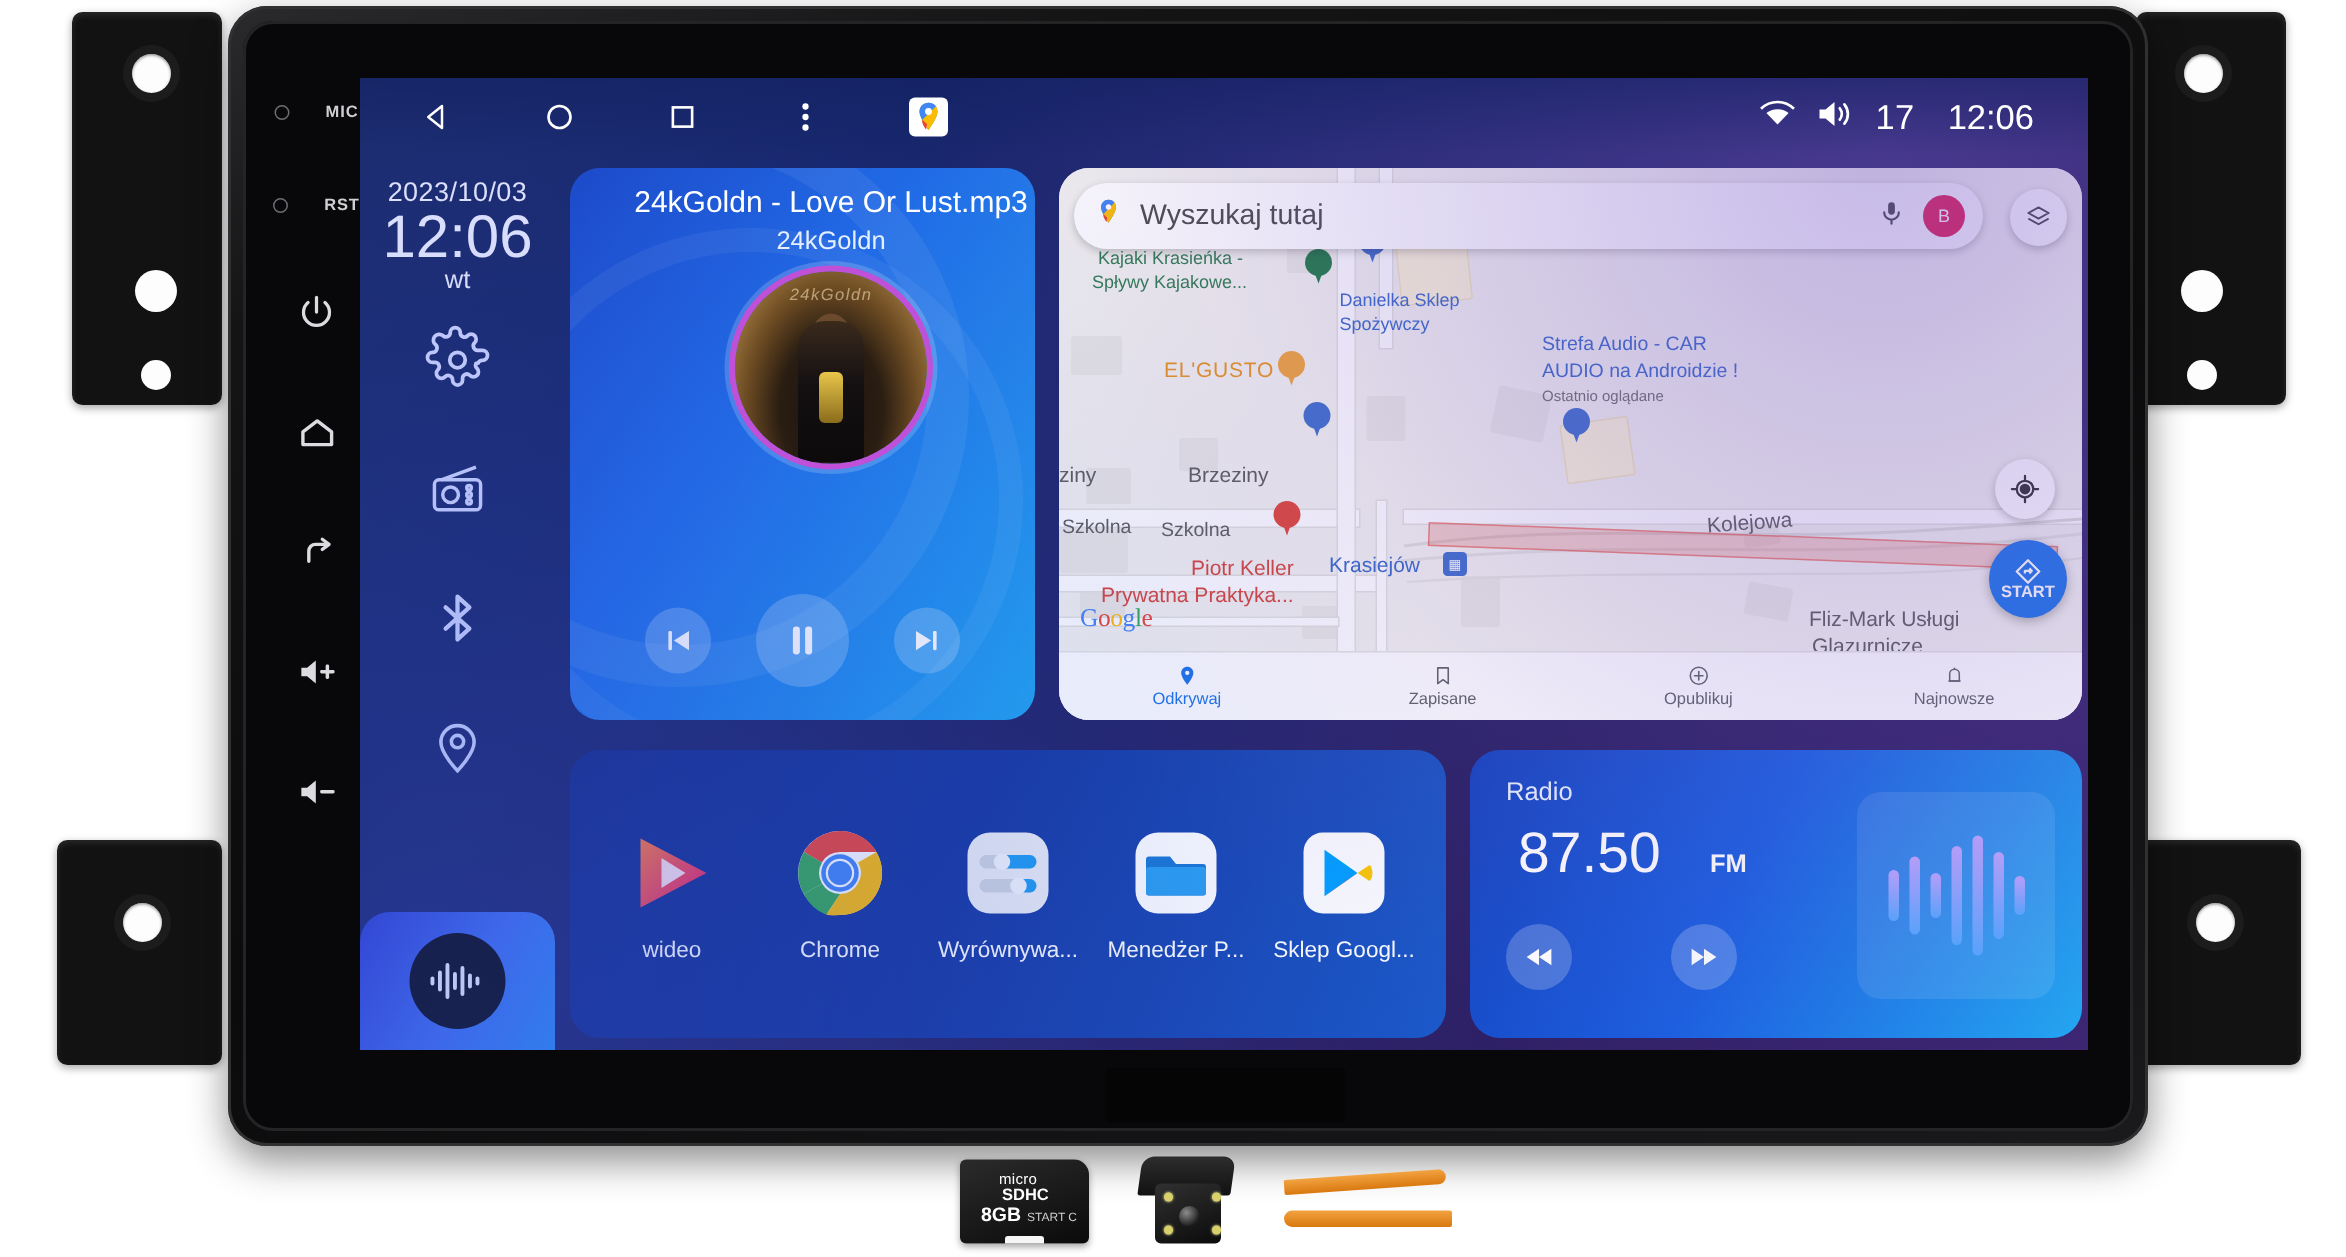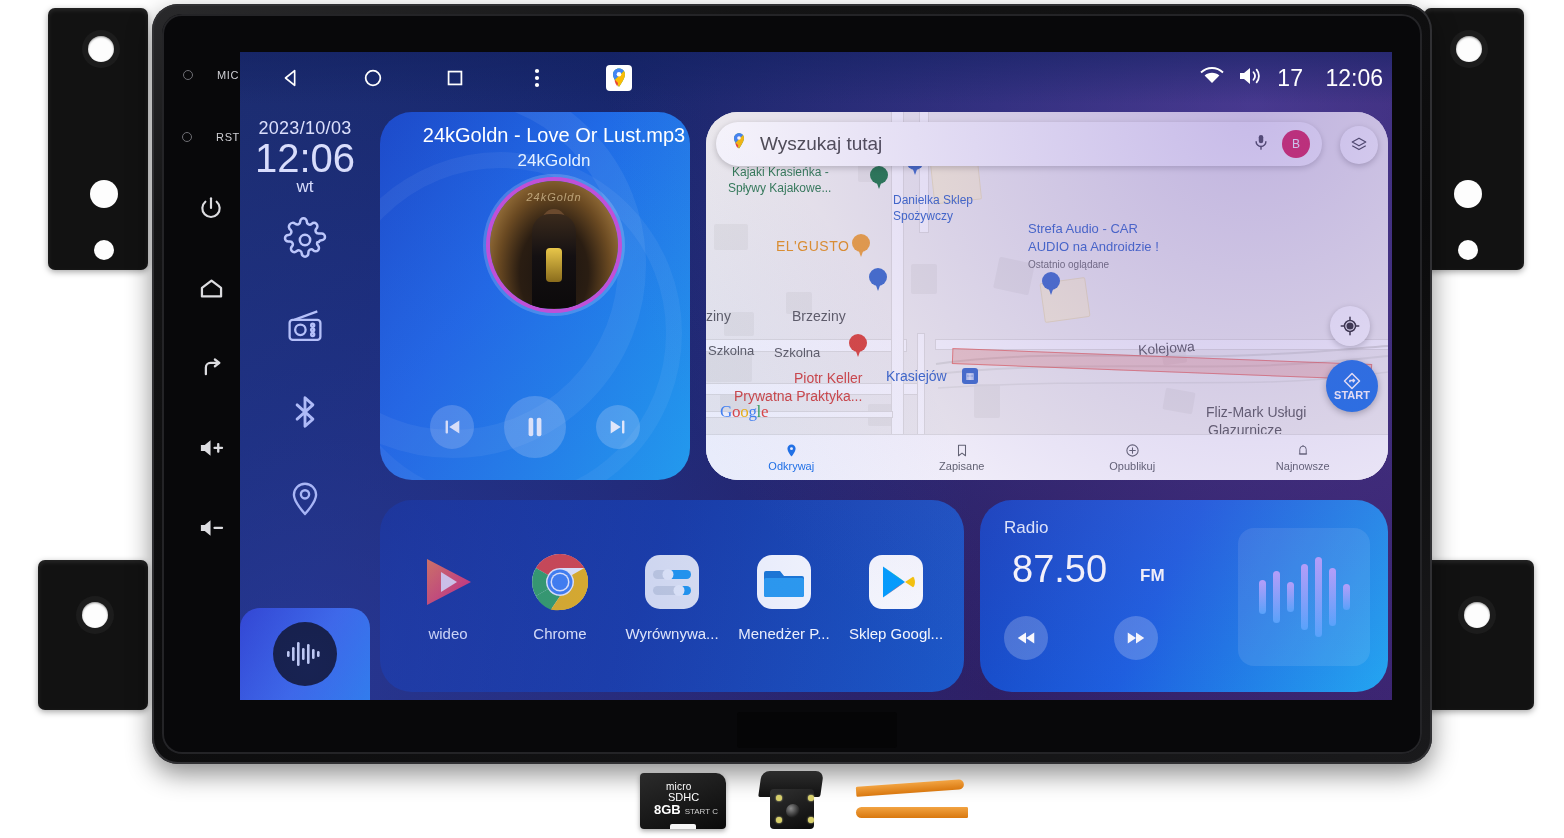--- a/index.html
+++ b/index.html
@@ -36,21 +36,21 @@
     box-shadow: inset 0 0 0 2px #242427;
   }
 
   
   #hwkeys { position: absolute; left: 18px; top: 30px; width: 62px; height: 640px;
             display: flex; flex-direction: column; align-items: center; gap: 0; }
   .hwrow { height: 80px; display: flex; align-items: center; justify-content: center;
            gap: 5px; width: 100%; color: #d8d8dc; }
   .hwrow.small { height: 62px; }
   .led { width: 10px; height: 10px; border-radius: 50%; border: 1.6px solid #6d6d73; }
-  .hwlabel { font-size: 11px; letter-spacing: .6px; color: #cfcfd4; font-weight: 400; margin-left: 19px; }
+  .hwlabel { font-size: 11px; letter-spacing: .6px; color: #cfcfd4; font-weight: 700; margin-left: 19px; }
   .hwicon svg { display:block; }
 
   
   #screen {
     position: absolute; left: 78px; top: 38px; width: 1152px; height: 648px;
     background: linear-gradient(135deg,#1b2b6b 0%, #17266b 22%, #1d2369 45%, #2a1f63 70%, #3b2470 100%);
     overflow: hidden;
   }
   #screen::after { content:""; position:absolute; inset:0;
     background: radial-gradient(circle at 88% 8%, rgba(120,90,200,.42), transparent 55%),
@@ -58,21 +58,21 @@
     pointer-events:none; }
 
   
   #statusbar { position: absolute; left:0; top:0; width:100%; height: 52px;
                display:flex; align-items:center; z-index: 5;
                background: linear-gradient(180deg, rgba(18,32,96,.55), rgba(18,32,96,0)); }
   #navkeys { display:flex; align-items:center; gap: 52px; padding-left: 36px; }
   .navkey { width: 30px; height: 30px; display:flex; align-items:center; justify-content:center;
             color:#fff; }
   #sysicons { margin-left:auto; display:flex; align-items:center; gap: 12px;
-              padding-right: 9px; color:#fff; }
+              padding-right: 36px; color:#fff; }
   #sysicons .val { font-size: 23px; letter-spacing: .3px; }
   #sysclock { font-size: 23px; margin-left: 10px; }
 
   
   #launcher { position:absolute; left:0; top:52px; width:100%; height:596px; }
 
   
   #leftcol { position:absolute; left:0; top:0; width:130px; height: 100%;
              display:flex; flex-direction:column; align-items:center; }
   #datebox { margin-top: 14px; text-align:center; color:#e8eaff; }
@@ -83,21 +83,21 @@
                 gap: 44px; color:#cfd6ff; }
   #quickicons .qi { width:42px; height:42px; display:flex; align-items:center; justify-content:center; }
   #voicebtn { position:absolute; left: 0; bottom: 0; width: 130px; height: 92px;
               background: linear-gradient(120deg,#2f3ed0 0%, #3f6ff0 55%, #2d8cf5 100%);
               border-radius: 20px 20px 0 0;
               display:flex; align-items:center; justify-content:center; }
   #voicebtn .orb { width: 64px; height: 64px; border-radius: 50%; background:#050509;
                    display:flex; align-items:center; justify-content:center; }
 
   
-  .card { position:absolute; border-radius: 32px; overflow:hidden;padding-left:38px; }
+  .card { position:absolute; border-radius: 20px; overflow:hidden;padding-left:38px; }
 
   #card-music { left: 140px; top: 8px; width: 310px; height: 368px;
                 background: linear-gradient(125deg,#1b49c8 0%, #1f6ae6 40%, #1fa4f0 100%); }
   #card-music::before { content:""; position:absolute; left:-120px; top:-40px; width:330px; height:330px;
       border-radius:50%; border:28px solid rgba(255,255,255,.07); }
   #card-music::after { content:""; position:absolute; left:-60px; top:40px; width:330px; height:330px;
       border-radius:50%; border:16px solid rgba(255,255,255,.06); }
   #card-music .inner { position:relative; z-index:2; height:100%; display:flex;
                        flex-direction:column; align-items:center; padding-top: 12px; }
   #mtitle { color:#fff; font-size: 20px; white-space:nowrap; }
@@ -187,21 +187,21 @@
   
   #vent { position:absolute; left: 575px; bottom: 6px; width: 160px; height: 36px; background:#050506; border-radius:3px; }
 
   
   #accessories { position:absolute; left: 640px; top: 766px; width: 380px; height: 70px;
                  display:flex; align-items:center; gap: 30px; }
   #sdcard { width: 86px; height: 56px; background: linear-gradient(160deg,#2b2b2b,#0a0a0a);
             border-radius: 4px 10px 4px 4px; position:relative; color:#fff;
             box-shadow: 0 2px 5px rgba(0,0,0,.35); }
   #sdcard .micro { position:absolute; left: 26px; top: 8px; font-size: 10px; letter-spacing:.2px; }
-  #sdcard .sdhc { position:absolute; left: 28px; top: 18px; font-size: 11px; font-weight:400; }
+  #sdcard .sdhc { position:absolute; left: 28px; top: 18px; font-size: 11px; font-weight:700; }
   #sdcard .cap { position:absolute; left: 14px; bottom: 12px; font-size: 13px; font-weight:700; }
   #sdcard .cls { position:absolute; right: 8px; bottom: 13px; font-size: 8px; color:#cfcfcf; }
   #sdcard .notch { position:absolute; left: 30px; bottom: 0; width: 26px; height: 5px; background:#f6f6f6; border-radius:2px 2px 0 0;}
   #camera { width: 70px; height: 60px; position:relative; }
   #camera .bracketarm { position:absolute; left: 4px; top: 0; width: 62px; height: 26px;
                         background: linear-gradient(180deg,#2d2d2d,#111); border-radius: 8px 8px 2px 2px;
                         transform: skewX(-8deg); }
   #camera .body { position:absolute; left: 14px; top: 18px; width: 44px; height: 40px;
                   background: linear-gradient(160deg,#303030,#0b0b0b); border-radius: 4px; }
   #camera .lens { position:absolute; left: 30px; top: 33px; width: 14px; height: 14px;

